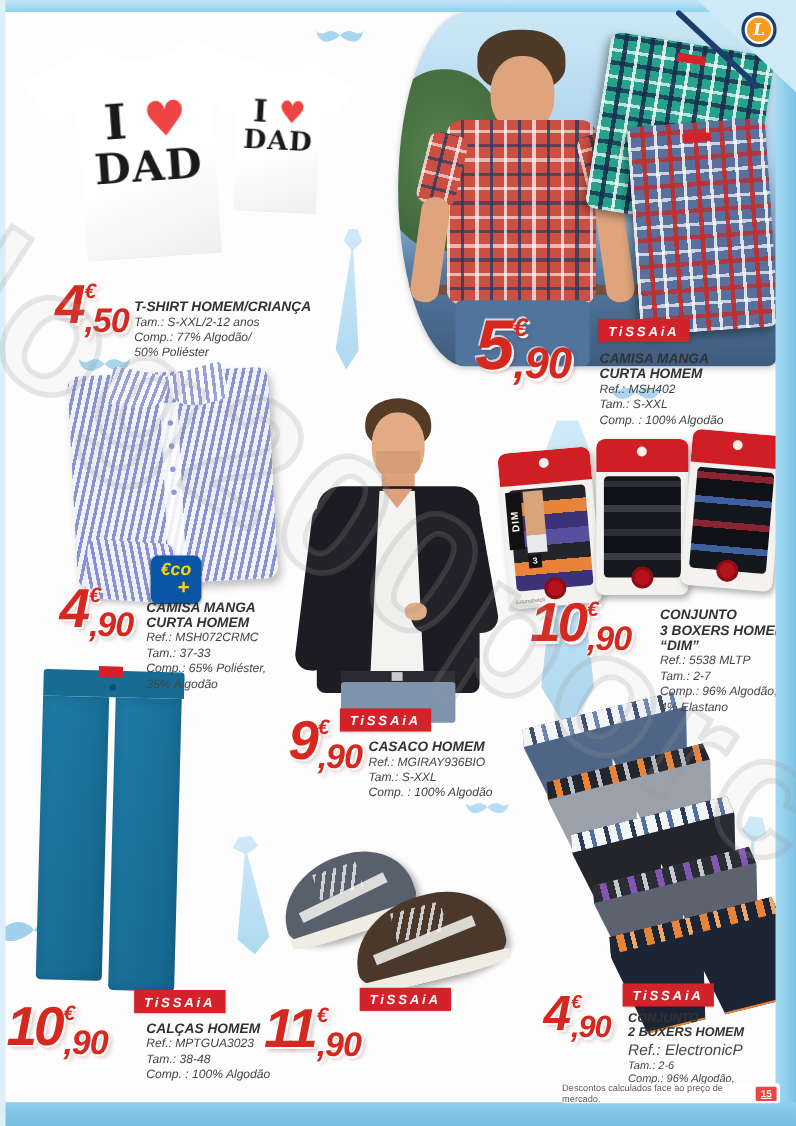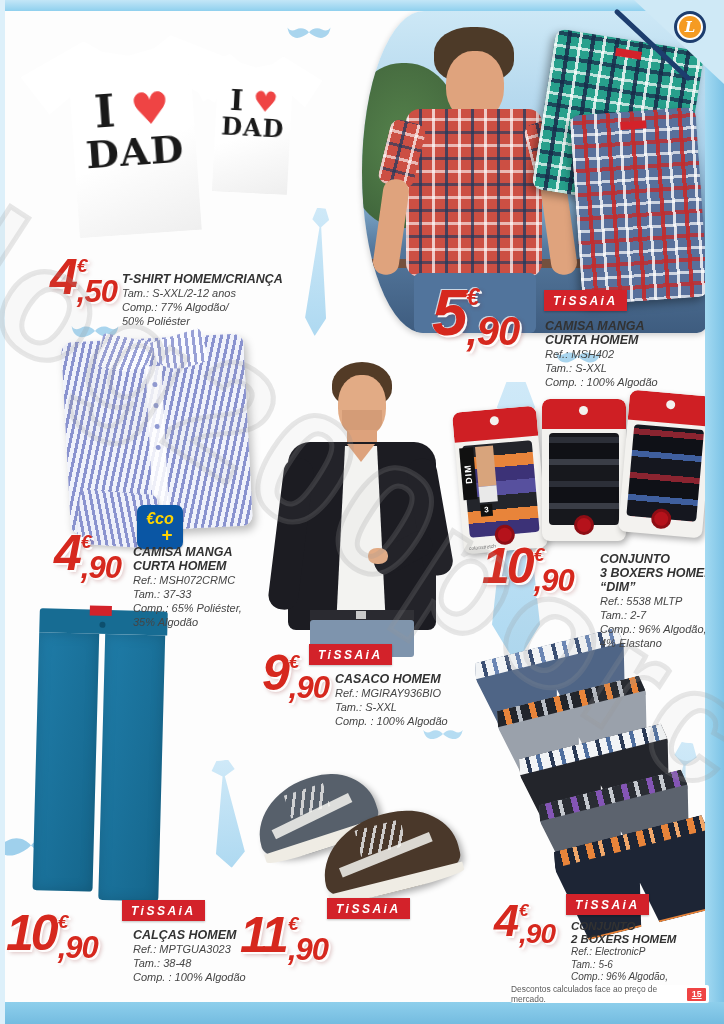--- a/index.html
+++ b/index.html
@@ -412,22 +412,22 @@
 
   <div class="tbadge" style="left:566px;top:894px;">TiSSAiA</div>
   <div class="price p-sm" style="left:494px;top:902px;">
     <span class="pi">4</span><span class="frac">
         <span class="eur">€</span>
         <span class="pd">,90</span>
       </span>
   </div>
   <div class="info" style="left:571px;top:920px;width:140px;">
     <div class="ititle" style="font-size:11.5px;"><span>CONJUNTO</span><br><span>2 BOXERS HOMEM</span></div>
-    <div class="iline" style="font-size:10px;">Ref.: ElectronicP</div>
-    <div class="iline" style="font-size:10px;">Tam.: 5-6</div>
+    <div class="iline" style="font-size:14px;">Ref.: ElectronicP</div>
+    <div class="iline" style="font-size:10px;">Tam.: 2-6</div>
     <div class="iline" style="font-size:10px;">Comp.: 96% Algodão,</div>
     <div class="iline" style="font-size:10px;">4% Elastano</div>
   </div>
 
   <div class="abs watermark">blog200porcento.com</div>
 
   <div class="abs footbar">
     <span class="foottext">Descontos calculados face ao preço de mercado.</span>
     <span class="pageno">15</span>
   </div>

